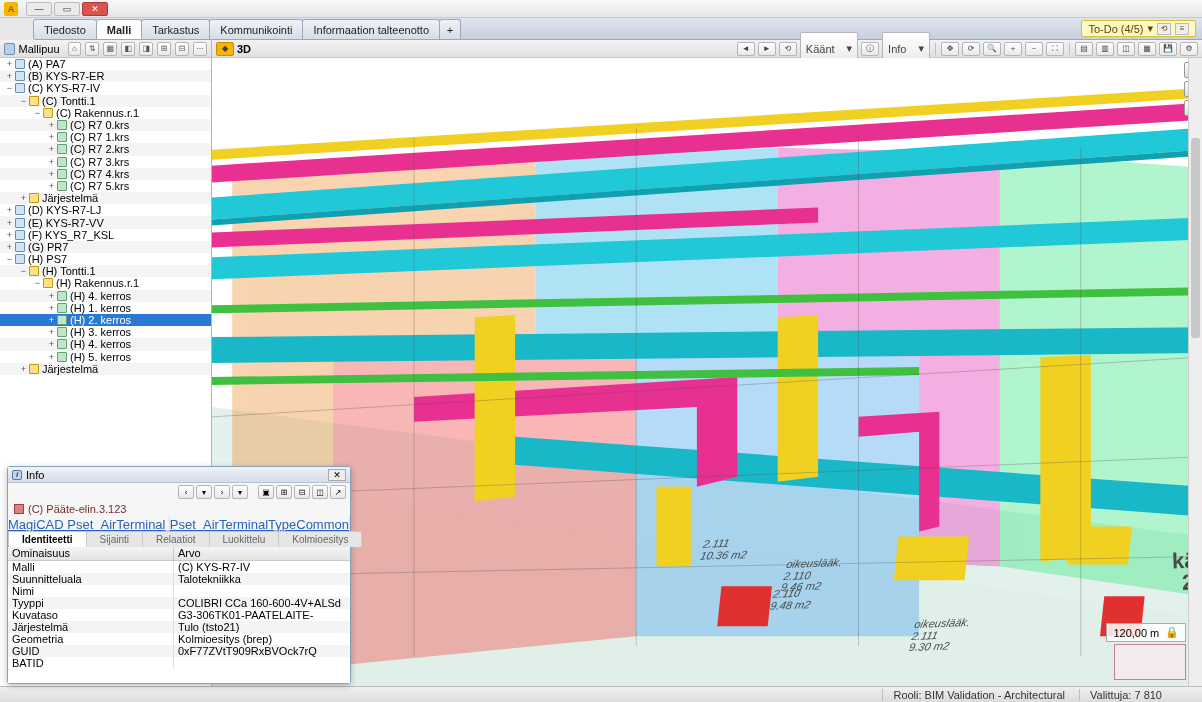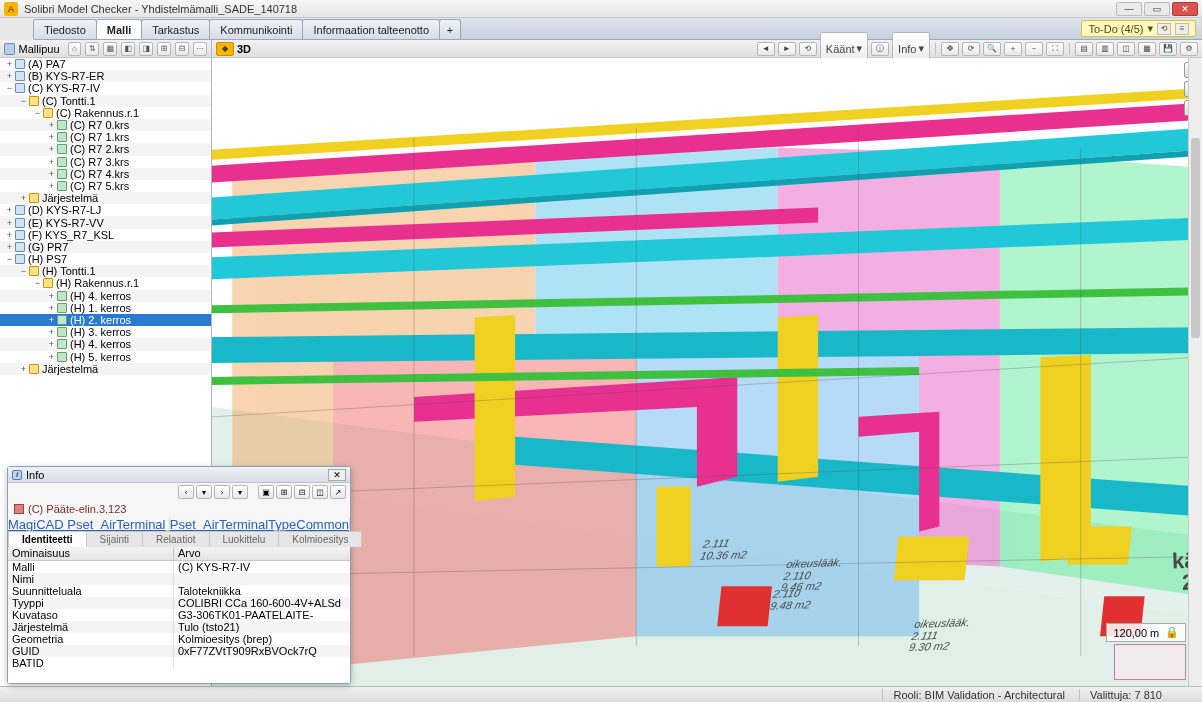--- a/index.html
+++ b/index.html
@@ -39,21 +39,21 @@
 .tree-row .ic { width:10px; height:10px; margin-right:3px; display:inline-block; border:1px solid #888; background:#ffe08a; border-radius:1px;}
 .tree-row .ic.model { background:#d0e4f7; border-color:#6c8db2;}
 .tree-row .ic.folder { background:#ffe08a; border-color:#c29a00;}
 .tree-row .ic.floor { background:#c0e6c8; border-color:#60a070;}
 
 
 .viewcol { flex:1; display:flex; flex-direction:column; position:relative; }
 .viewhdr { height:18px; background:linear-gradient(#f2f2f2,#e0e0e0); border-bottom:1px solid #c8c8c8; display:flex; align-items:center; padding:0 4px; gap:3px;}
 .viewhdr .spacer{flex:1;}
 .viewhdr .tbtn { width:18px; height:14px; border:1px solid #b5b5b5; background:linear-gradient(#fff,#e8e8e8); border-radius:2px; display:flex; align-items:center; justify-content:center; font-size:8px; color:#444; cursor:pointer;}
-.viewhdr .tbtn.w { width:auto; padding:16px 5px; gap:2px;}
+.viewhdr .tbtn.w { width:auto; padding:16px 5px; gap:12px;}
 .viewhdr .sep { width:1px; height:12px; background:#c0c0c0; margin:0 2px;}
 
 .canvas3d { flex:1; position:relative; background:#fff; overflow:hidden;}
 .canvas3d svg { width:100%; height:100%; }
 .canvas3d .rside { position:absolute; right:2px; top:4px; display:flex; flex-direction:column; gap:3px;}
 .canvas3d .rside .sq { width:16px; height:16px; background:linear-gradient(#fff,#ddd); border:1px solid #999; border-radius:2px; cursor:pointer;}
 .canvas3d .scalebox { position:absolute; right:16px; bottom:44px; background:rgba(255,255,255,0.85); border:1px solid #aaa; padding:2px 6px; font-size:10px; display:flex; align-items:center; gap:6px;}
 .canvas3d .minimap { position:absolute; right:16px; bottom:6px; width:72px; height:36px; background:rgba(255,230,240,0.6); border:1px solid #c080a0;}
 .canvas3d .vscroll { position:absolute; right:0; top:0; bottom:0; width:14px; background:#eee; border-left:1px solid #ccc;}
 .canvas3d .vscroll .thumb{ position:absolute; left:2px; right:2px; top:80px; height:200px; background:#c8c8c8; border-radius:3px;}
@@ -88,21 +88,20 @@
 
 
 .flabel { position:absolute; font-family:Arial; color:#4a4a4a; font-size:11px; font-style:italic; transform:skewX(-15deg) rotate(-2deg); line-height:1.05;}
 .flabel.big { font-size:22px; font-weight:bold; font-style:normal; transform:rotate(-2deg);}
 </style>
 </head>
 <body>
 
 <div class="titlebar">
   <div class="logo">A</div>
-  <div class="title">Solibri Model Checker - Yhdistelmämalli_SADE_140718</div>
   <div class="winbtn">—</div>
   <div class="winbtn">▭</div>
   <div class="winbtn close">✕</div>
 </div>
 
 <div class="tabstrip">
   <div id="tabs-host" style="display: flex;">
       <div class="tab">Tiedosto</div>
       <div class="tab active">Malli</div>
       <div class="tab">Tarkastus</div>
@@ -432,28 +431,28 @@
   <div class="gridhdr">
     <div class="c1">Ominaisuus</div>
     <div class="c2">Arvo</div>
   </div>
   <div class="gridbody" id="grid-host">
       <div class="gr">
         <div class="c1">Malli</div>
         <div class="c2">(C) KYS-R7-IV</div>
       </div>
       <div class="gr">
+        <div class="c1">Suunnitteluala</div>
+        <div class="c2">Talotekniikka</div>
+      </div>
+      <div class="gr">
         <div class="c1">Nimi</div>
         <div class="c2"></div>
       </div>
       <div class="gr">
-        <div class="c1">Suunnitteluala</div>
-        <div class="c2">Talotekniikka</div>
-      </div>
-      <div class="gr">
         <div class="c1">Tyyppi</div>
         <div class="c2">COLIBRI CCa 160-600-4V+ALSd 100-160</div>
       </div>
       <div class="gr">
         <div class="c1">Kuvataso</div>
         <div class="c2">G3-306TK01-PAATELAITE-TULOILMA</div>
       </div>
       <div class="gr">
         <div class="c1">Järjestelmä</div>
         <div class="c2">Tulo (tsto21)</div>

